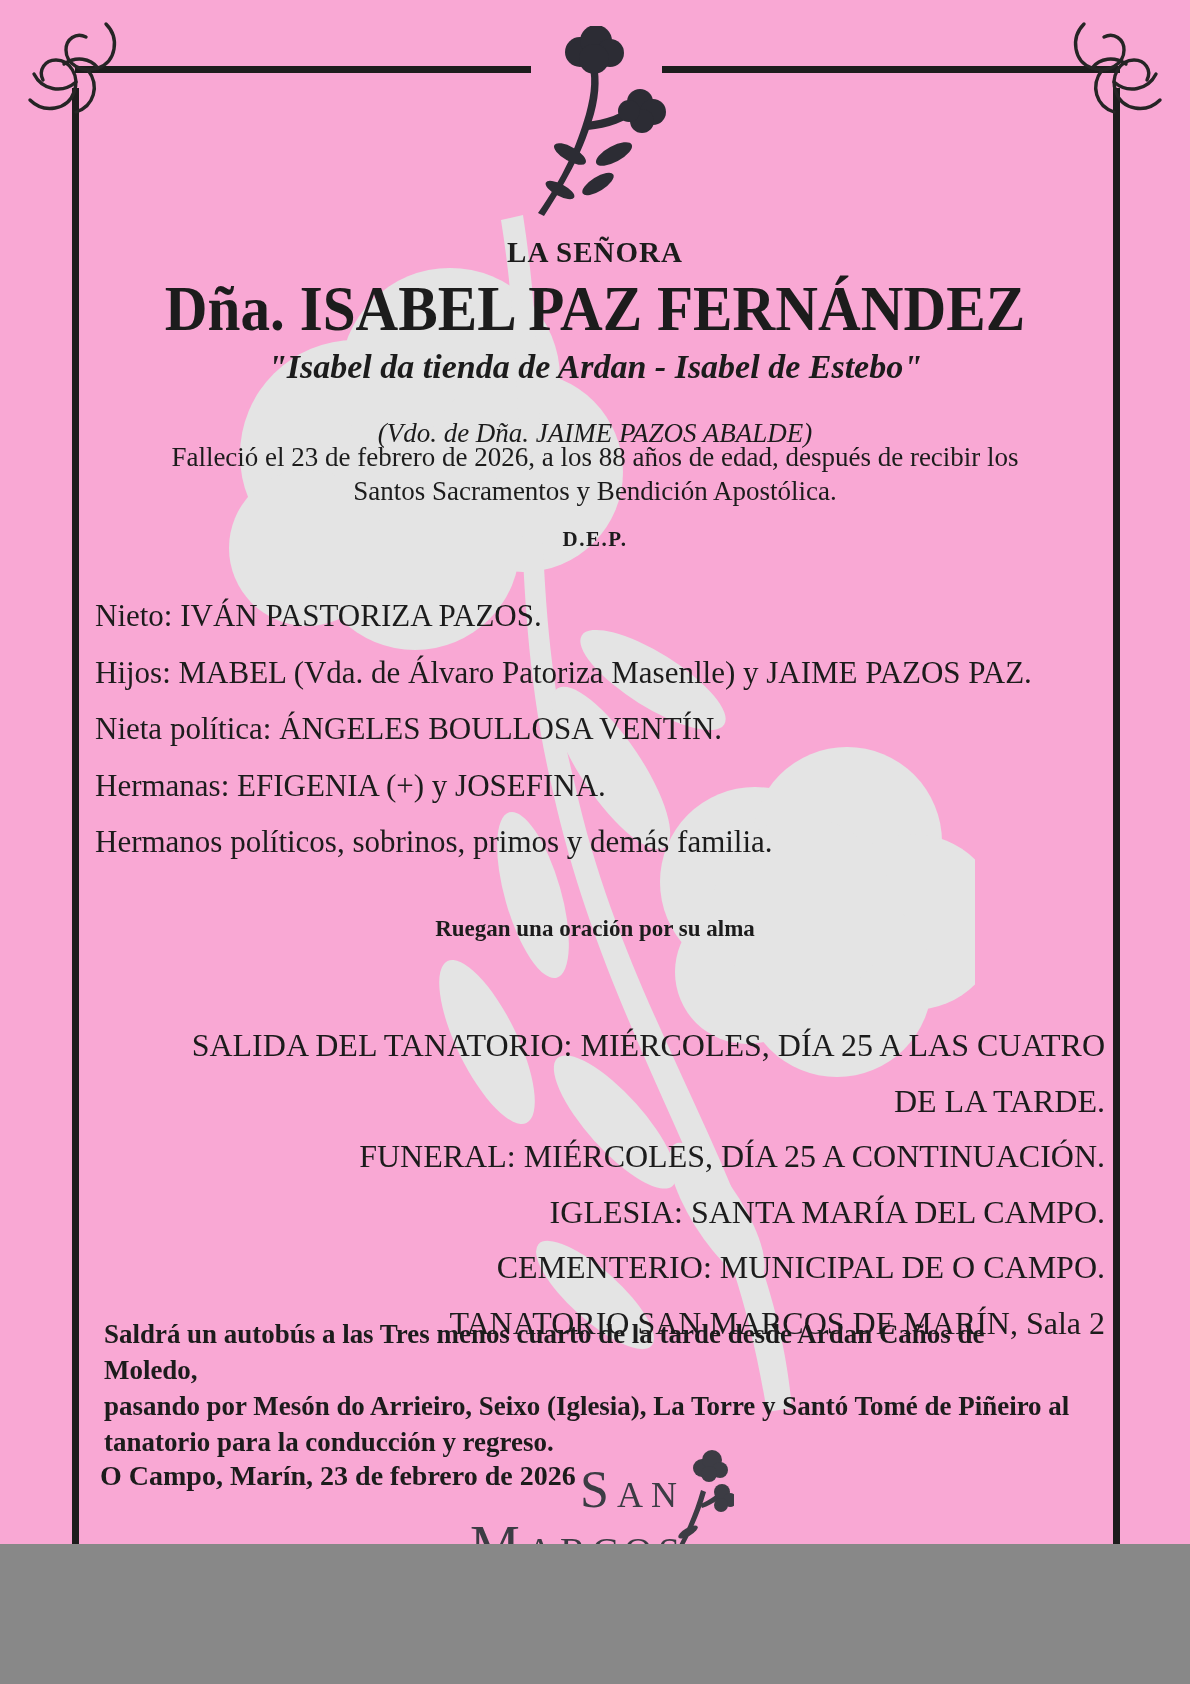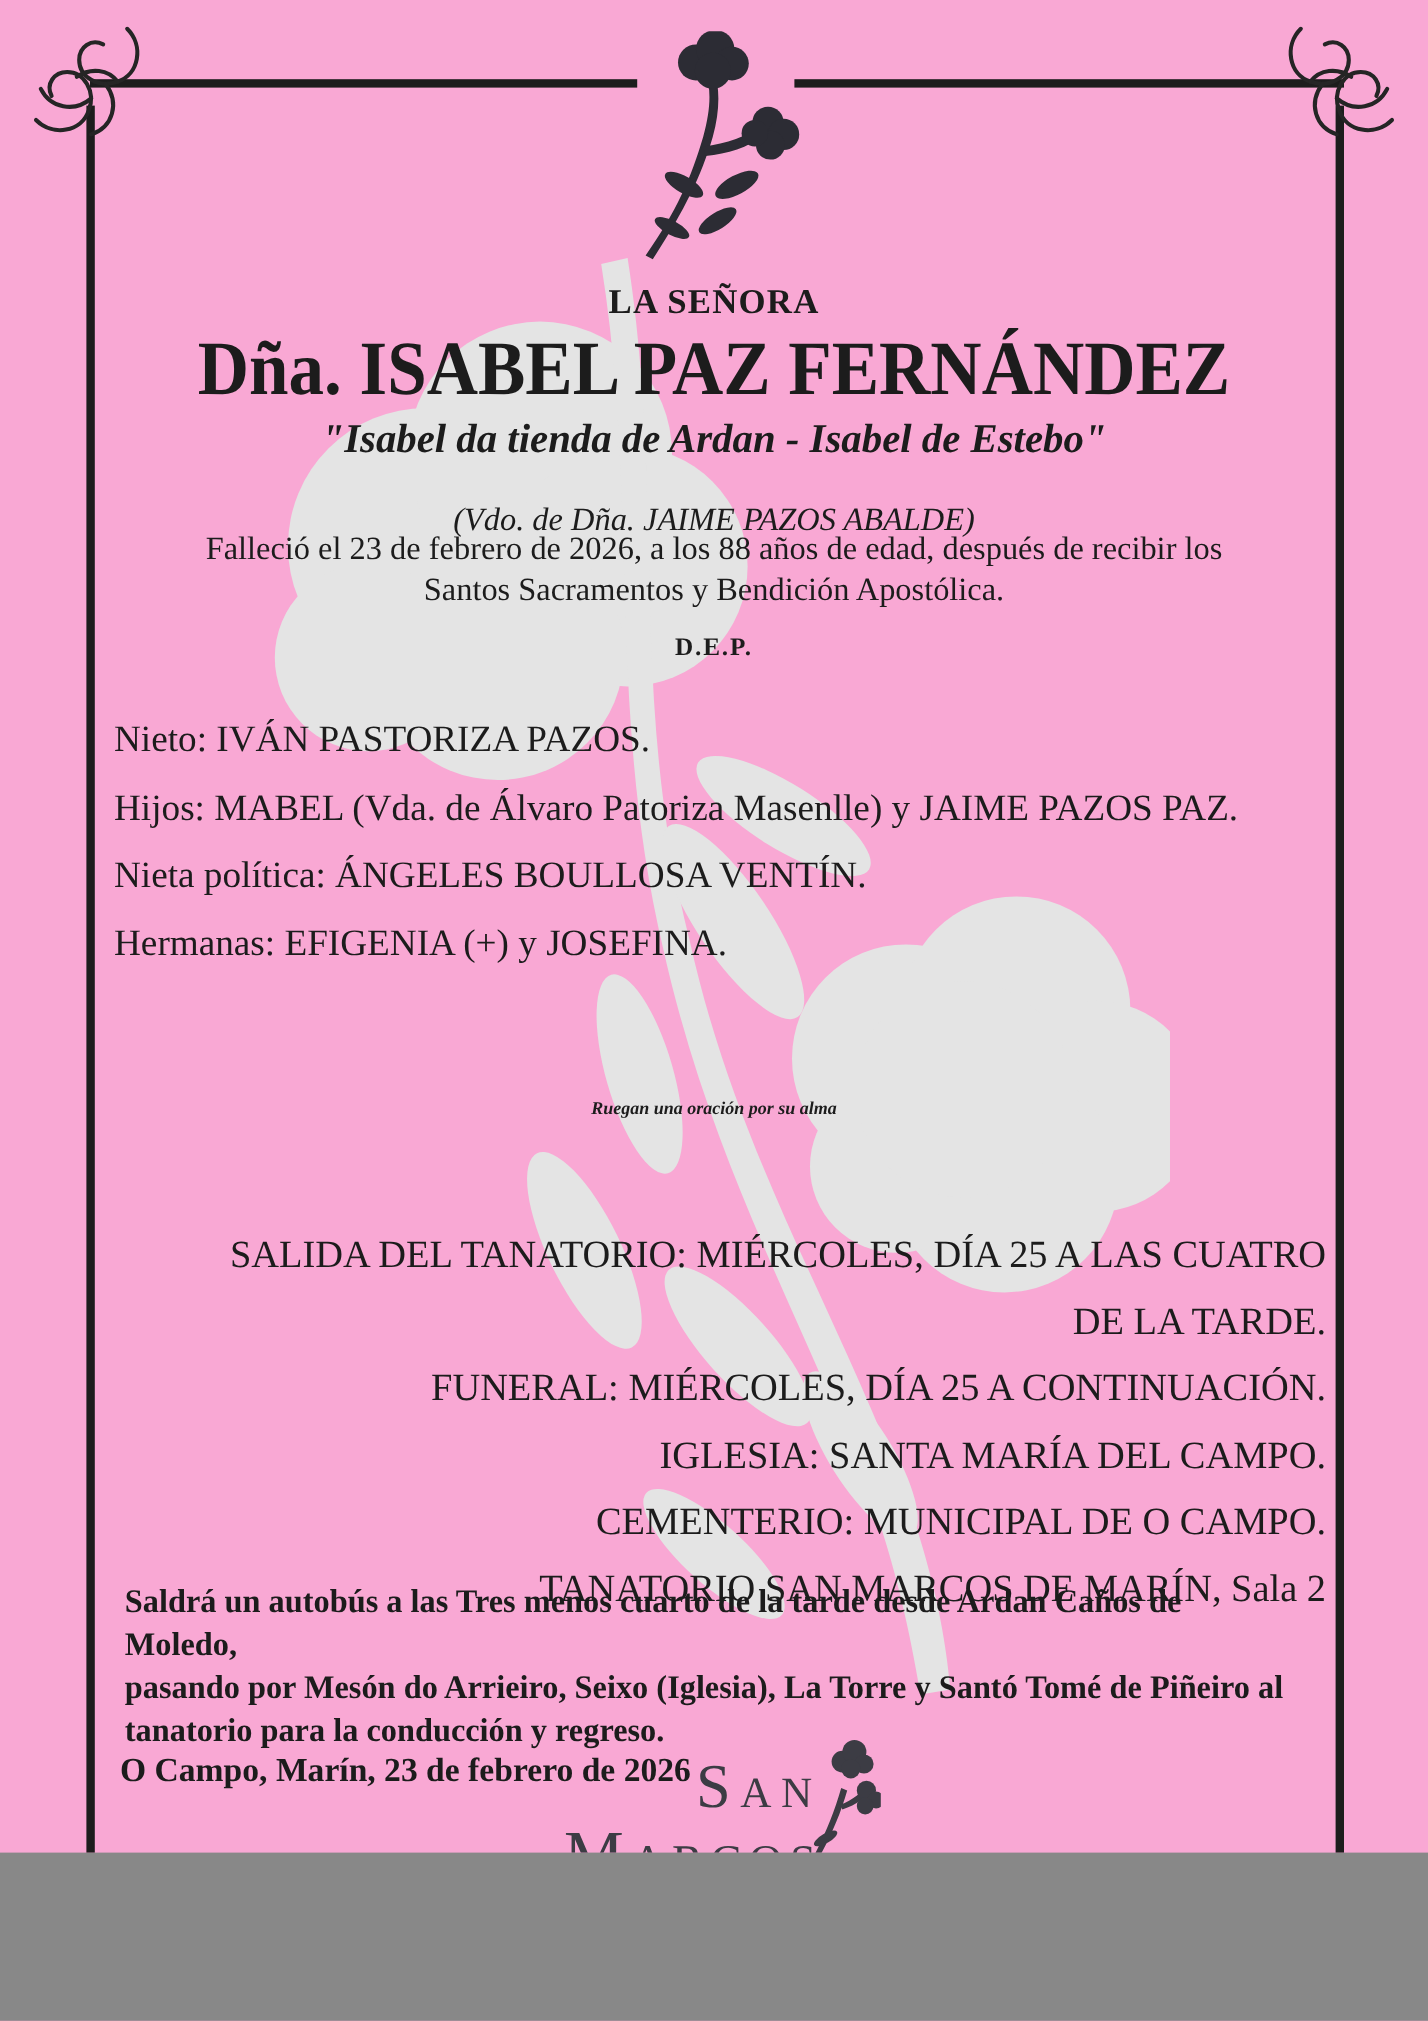--- a/index.html
+++ b/index.html
@@ -31,21 +31,21 @@
   
   .txt{position:absolute;z-index:2;}
   .center{left:0;width:100%;text-align:center;}
   .honorific{top:236px;font-size:29px;font-weight:bold;letter-spacing:1px;}
   .deceased-name{top:272px;font-size:61px;font-weight:bold;transform:scale(.97,1.05);transform-origin:center top;}
   .alias{top:348px;font-size:34px;font-weight:bold;font-style:italic;}
   .spouse{top:393px;font-size:27px;font-style:italic;margin-top:25px;}
   .death{top:440px;font-size:27px;line-height:34px;}
   .dep{top:527px;font-size:21px;font-weight:bold;letter-spacing:1.5px;}
   .family{top:588px;left:95px;width:1000px;font-size:31px;line-height:56.5px;}
-  .prayer{top:916px;font-size:15px;font-weight:bold;font-style:italic;}
+  .prayer{top:916px;font-size:23px;font-weight:bold;}
   .service{top:1018px;left:95px;width:1010px;font-size:32px;line-height:55.5px;text-align:right;}
   .bus{top:1316px;left:104px;width:990px;font-size:27.5px;font-weight:bold;line-height:36px;transform:scaleX(.98);transform-origin:left top;}
   .place-date{top:1460px;left:100px;font-size:28px;font-weight:bold;}
   
   .logo{position:absolute;z-index:2;left:430px;top:1452px;width:360px;height:150px;color:#3c3c44;}
   .logo-san{position:absolute;left:150px;top:8px;font-size:52px;letter-spacing:8px;font-variant:small-caps;}
   .logo-marcos{position:absolute;left:40px;top:62px;font-size:56px;letter-spacing:6px;font-variant:small-caps;}
   .logo-tagline{position:absolute;left:105px;top:122px;font-size:19px;font-style:italic;letter-spacing:3px;font-family:"DejaVu Serif",serif;}
   .logo-flower{position:absolute;left:222px;top:-4px;width:82px;height:130px;}
   .phone-row{top:1586px;font-size:32px;font-weight:bold;letter-spacing:2px;}
@@ -146,20 +146,21 @@
     <div>Santos Sacramentos y Bendición Apostólica.</div>
   </div>
 
   <div class="txt center dep">D.E.P.</div>
 
   <div class="txt family">
     <div>Nieto: IVÁN PASTORIZA PAZOS.</div>
     <div>Hijos: MABEL (Vda. de Álvaro Patoriza Masenlle) y JAIME PAZOS PAZ.</div>
     <div>Nieta política: ÁNGELES BOULLOSA VENTÍN.</div>
     <div>Hermanas: EFIGENIA (+) y JOSEFINA.</div>
+    <div>Hermanos políticos, sobrinos, primos y demás familia.</div>
   </div>
 
   <div class="txt center prayer">Ruegan una oración por su alma</div>
 
   <div class="txt service">
     <div>SALIDA DEL TANATORIO: MIÉRCOLES, DÍA 25 A LAS CUATRO</div>
     <div>DE LA TARDE.</div>
     <div>FUNERAL: MIÉRCOLES, DÍA 25 A CONTINUACIÓN.</div>
     <div>IGLESIA: SANTA MARÍA DEL CAMPO.</div>
     <div>CEMENTERIO: MUNICIPAL DE O CAMPO.</div>

